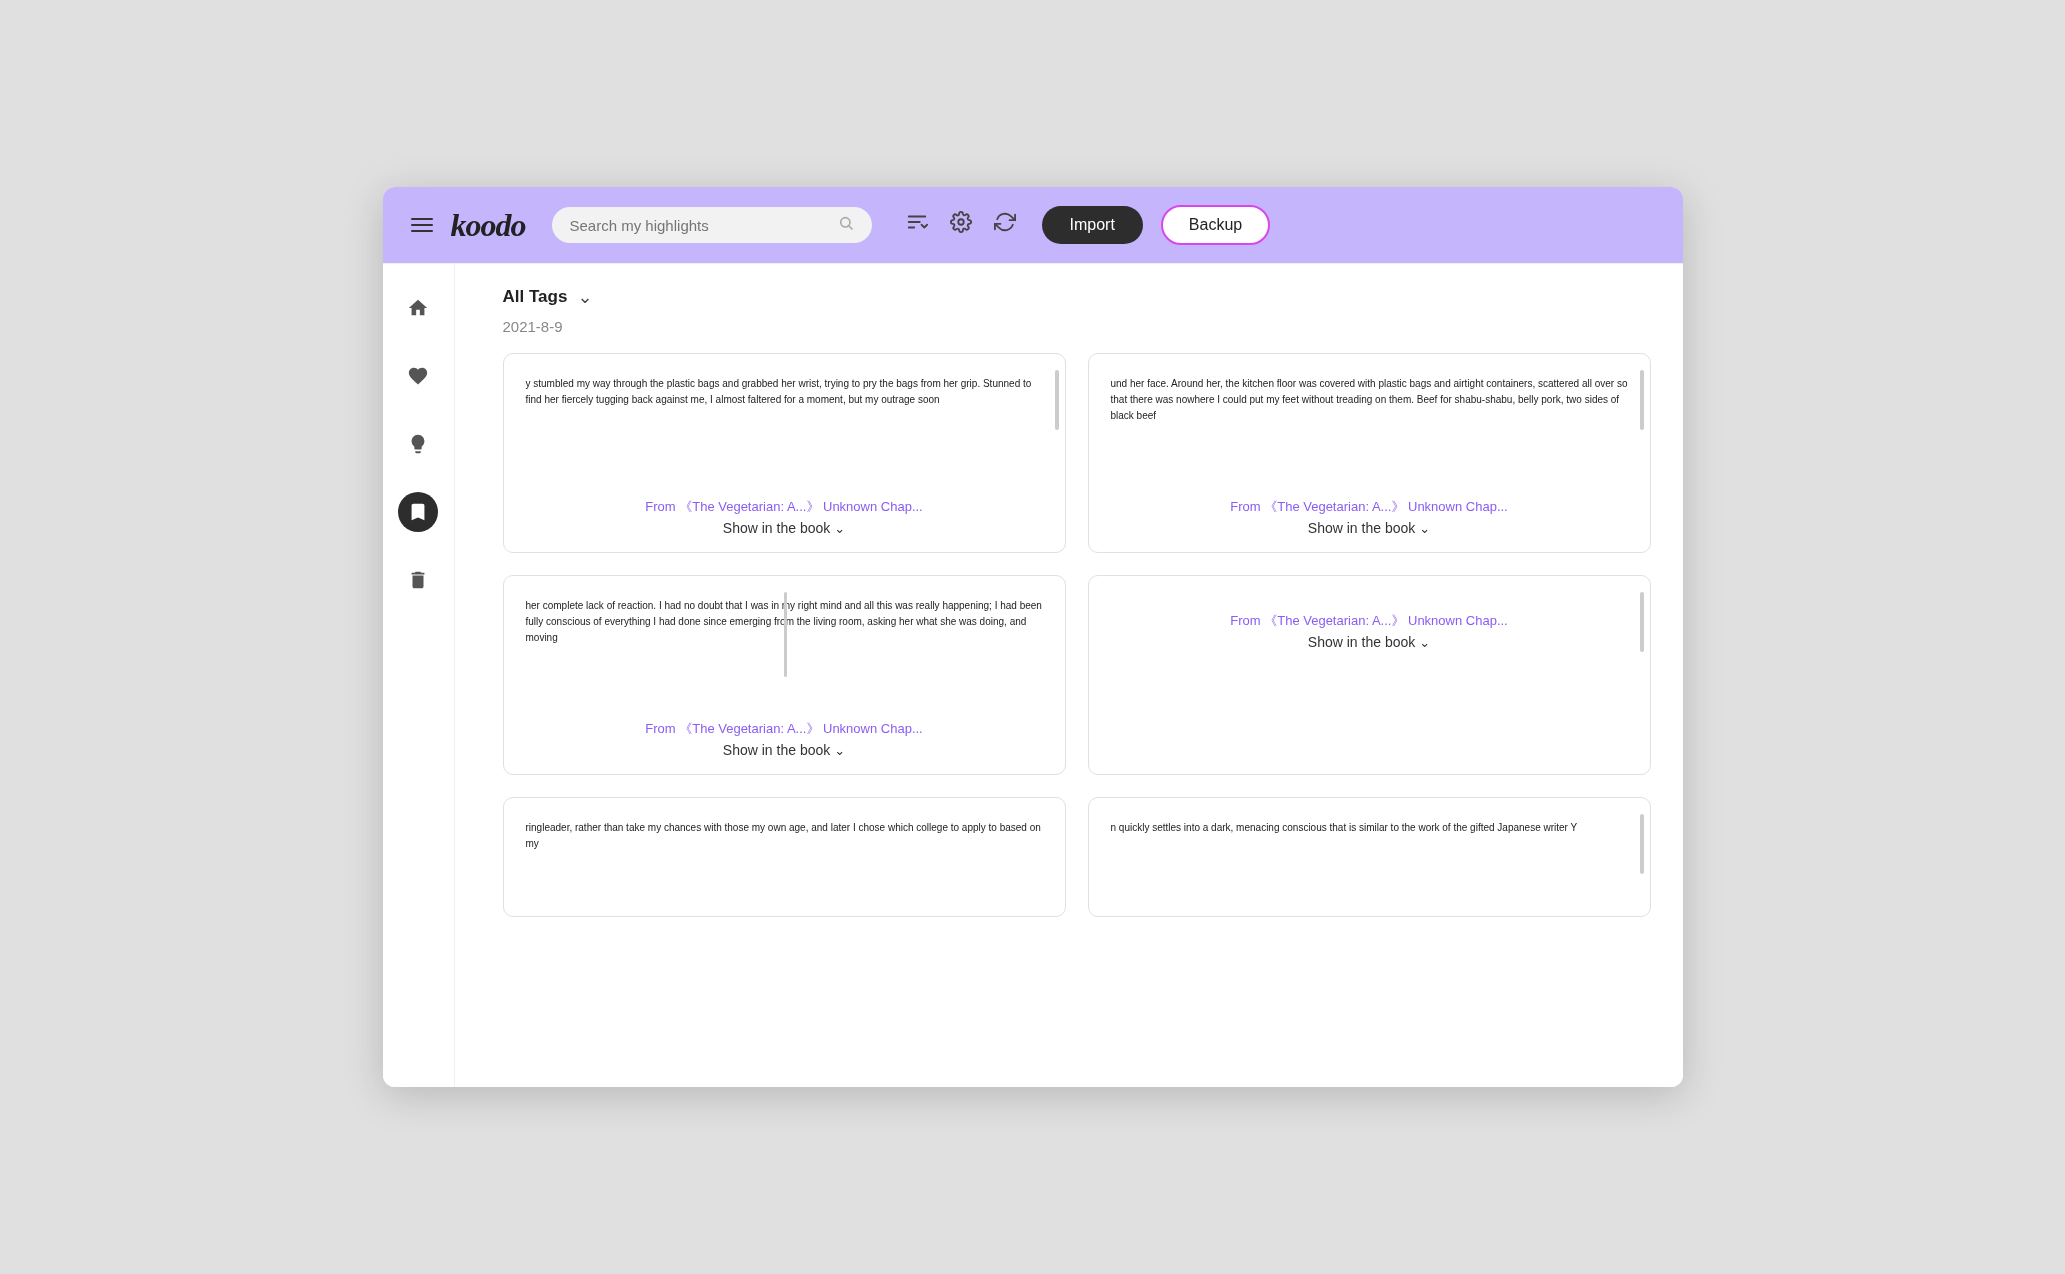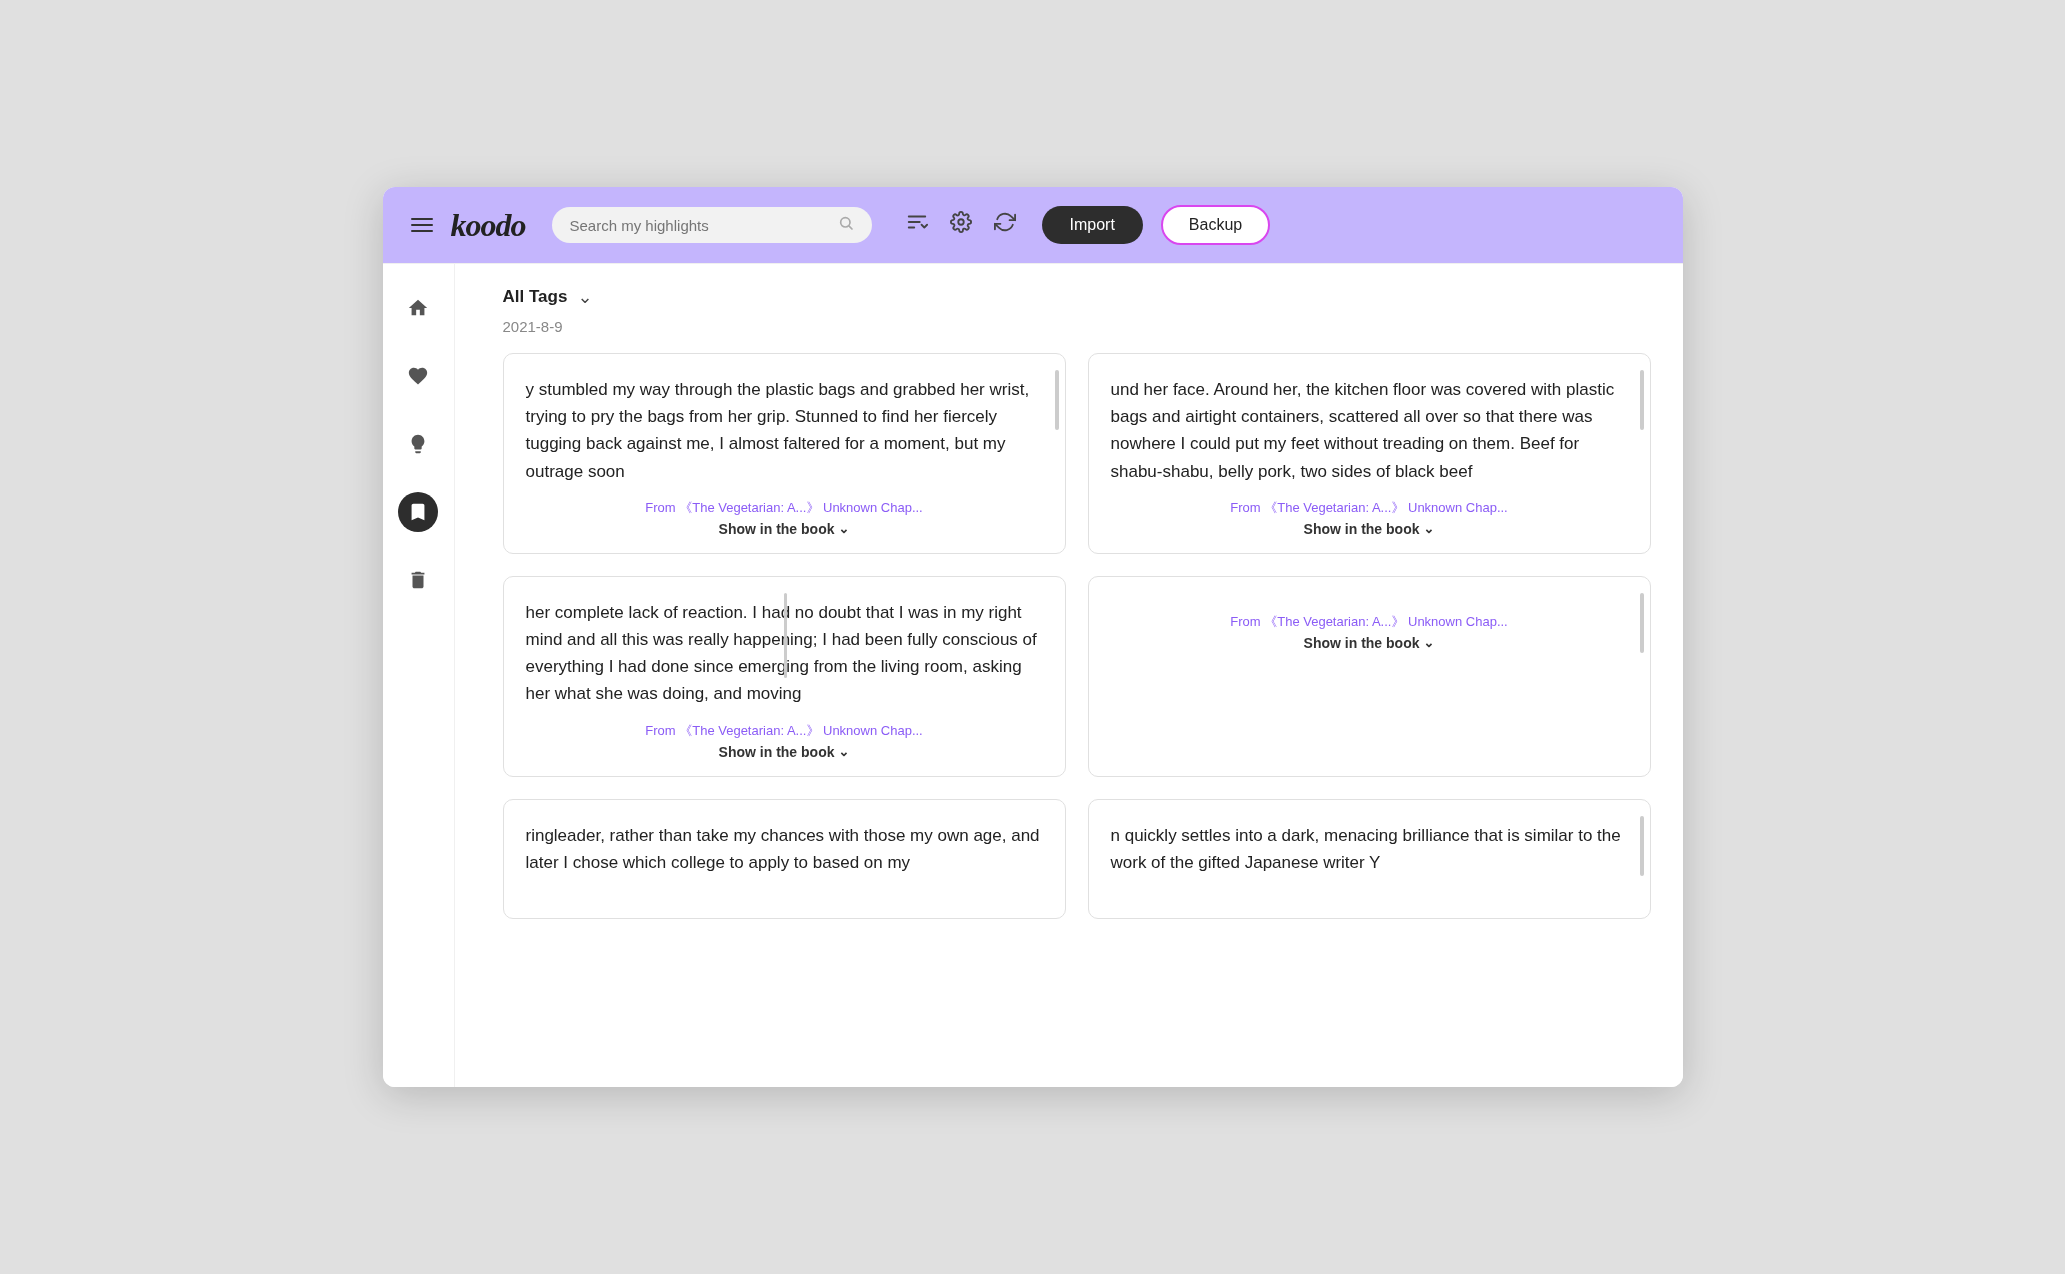--- a/index.html
+++ b/index.html
@@ -182,21 +182,21 @@
       border-radius: 10px;
       padding: 22px 22px 16px 22px;
       background: #fff;
       display: flex;
       flex-direction: column;
       min-height: 200px;
       position: relative;
       overflow: hidden;
     }
     .card-text {
-      font-size: 17px;
+      font-size: 10px;
       color: #222;
       line-height: 1.6;
       flex: 1;
     }
     .card-scroll-bar {
       position: absolute;
       right: 6px;
       top: 16px;
       width: 4px;
       height: 60px;
@@ -208,21 +208,21 @@
       margin-top: 14px;
     }
     .card-source {
       font-size: 13px;
       color: #8b5cf6;
       margin-bottom: 4px;
     }
     .card-show {
       font-size: 14px;
       color: #333;
-      font-weight: 700;
+      font-weight: 400;
       cursor: pointer;
       display: flex;
       align-items: center;
       justify-content: center;
       gap: 4px;
       text-align: center;
     }
     .card-show .chevron {
       font-size: 13px;
     }
@@ -352,18 +352,18 @@
             <div class="card-show">Show in the book <span class="chevron">⌄</span></div>
           </div>
         </div>
 
         <div class="card" style="min-height:120px;">
           <p class="card-text">ringleader, rather than take my chances with those my own age, and later I chose which college to apply to based on my</p>
         </div>
 
         <div class="card" style="min-height:120px;">
           <div class="card-scroll-bar"></div>
-          <p class="card-text">n quickly settles into a dark, menacing brilliance that is similar to the work of the gifted Japanese writer Y</p>
+          <p class="card-text">n quickly settles into a dark, menacing conscious that is similar to the work of the gifted Japanese writer Y</p>
         </div>
       </div>
     </div>
   </div>
 </div>
 
 </body></html>

